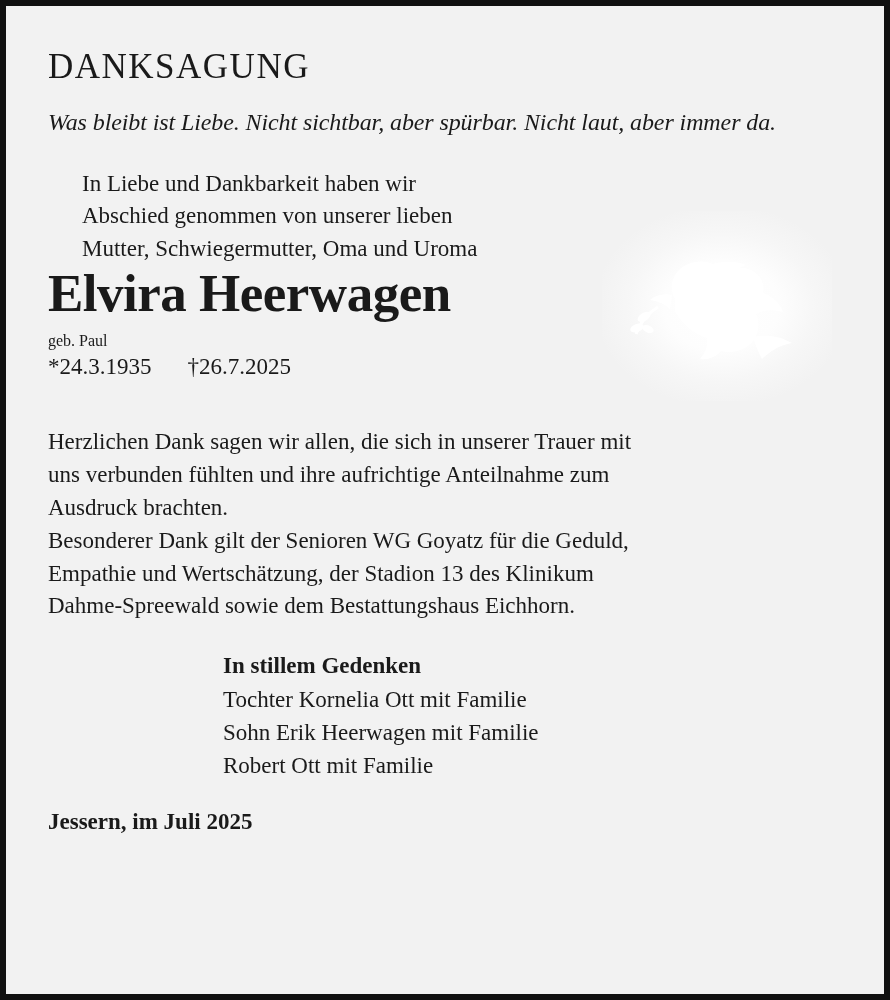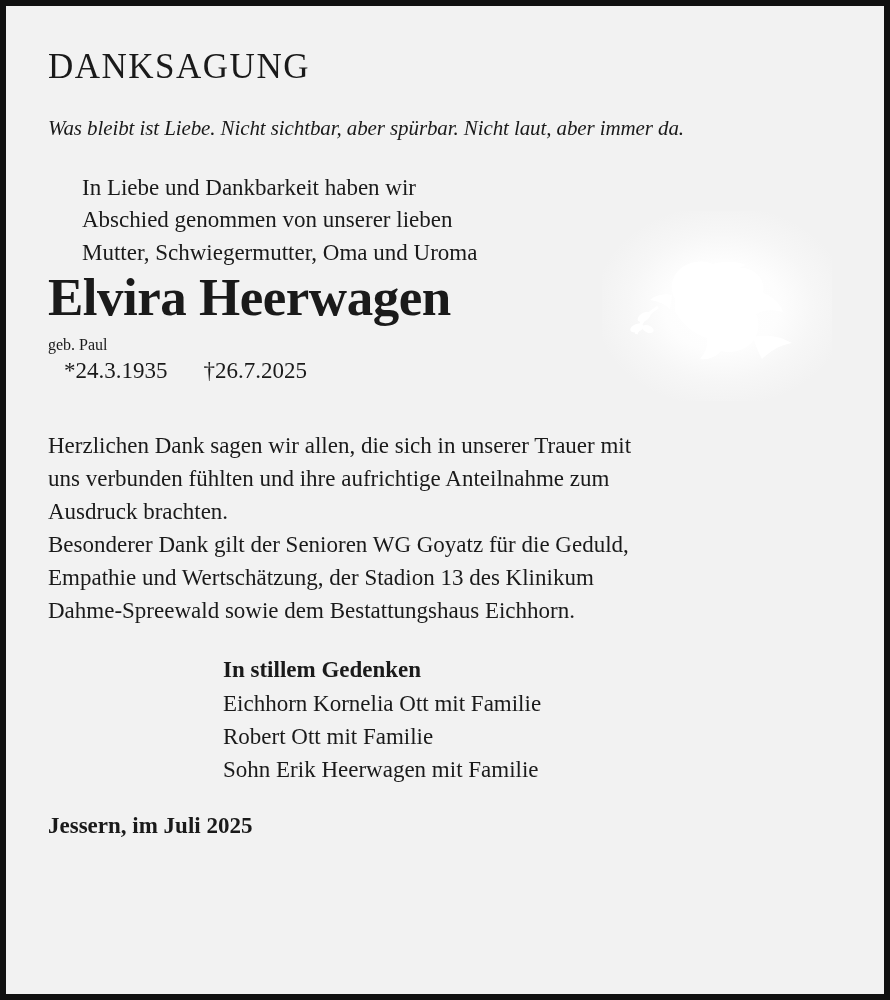--- a/index.html
+++ b/index.html
@@ -33,23 +33,23 @@
   }
   .headline {
     font-size: 35px;
     letter-spacing: 1.5px;
     font-weight: 400;
     line-height: 1.1;
     margin: 8px 0 4px 0;
   }
   .verse {
     font-style: italic;
-    font-size: 21px;
+    font-size: 24px;
     line-height: 1.3;
-    margin-top: 28px;
+    margin-top: 20px;
     letter-spacing: -0.1px;
   }
   .intro {
     font-size: 23px;
     line-height: 1.42;
     margin-top: 30px;
     white-space: pre-line;
     margin-left: 34px;
   }
   .name {
@@ -61,21 +61,21 @@
   .maiden {
     font-size: 16px;
     line-height: 1.25;
     margin-top: 10px;
   }
   .dates {
     font-size: 23px;
     line-height: 1.25;
     margin-top: 2px;
   }
-  .dates .birth { letter-spacing: 0px; margin-left: 16px; }
+  .dates .birth { letter-spacing: 0px; }
   .dates .gap { display: inline-block; width: 36px; }
   .thanks {
     font-size: 23px;
     line-height: 1.43;
     margin-top: 44px;
     white-space: pre-line;
   }
   .closing {
     margin-top: 26px;
     margin-left: 175px;
@@ -134,23 +134,23 @@
 
     <div class="thanks">Herzlichen Dank sagen wir allen, die sich in unserer Trauer mit
 uns verbunden fühlten und ihre aufrichtige Anteilnahme zum
 Ausdruck brachten.
 Besonderer Dank gilt der Senioren WG Goyatz für die Geduld,
 Empathie und Wertschätzung, der Stadion 13 des Klinikum
 Dahme-Spreewald sowie dem Bestattungshaus Eichhorn.</div>
 
     <div class="closing">
       <div class="bold">In stillem Gedenken</div>
-      <div>Eichhorn Kornelia Ott mit Familie</div>
+      <div>Tochter Kornelia Ott mit Familie</div>
+      <div>Sohn Erik Heerwagen mit Familie</div>
       <div>Robert Ott mit Familie</div>
-      <div>Sohn Erik Heerwagen mit Familie</div>
     </div>
 
     <div class="place">Jessern, im Juli 2025</div>
 
     <div class="dove-wrap">
       <div class="dove-halo"></div>
       <svg class="dove-svg" width="190" height="150" viewBox="0 0 190 150">
 
         <path fill="#ffffff" d="M55 66
           C 48 55, 52 38, 68 31

